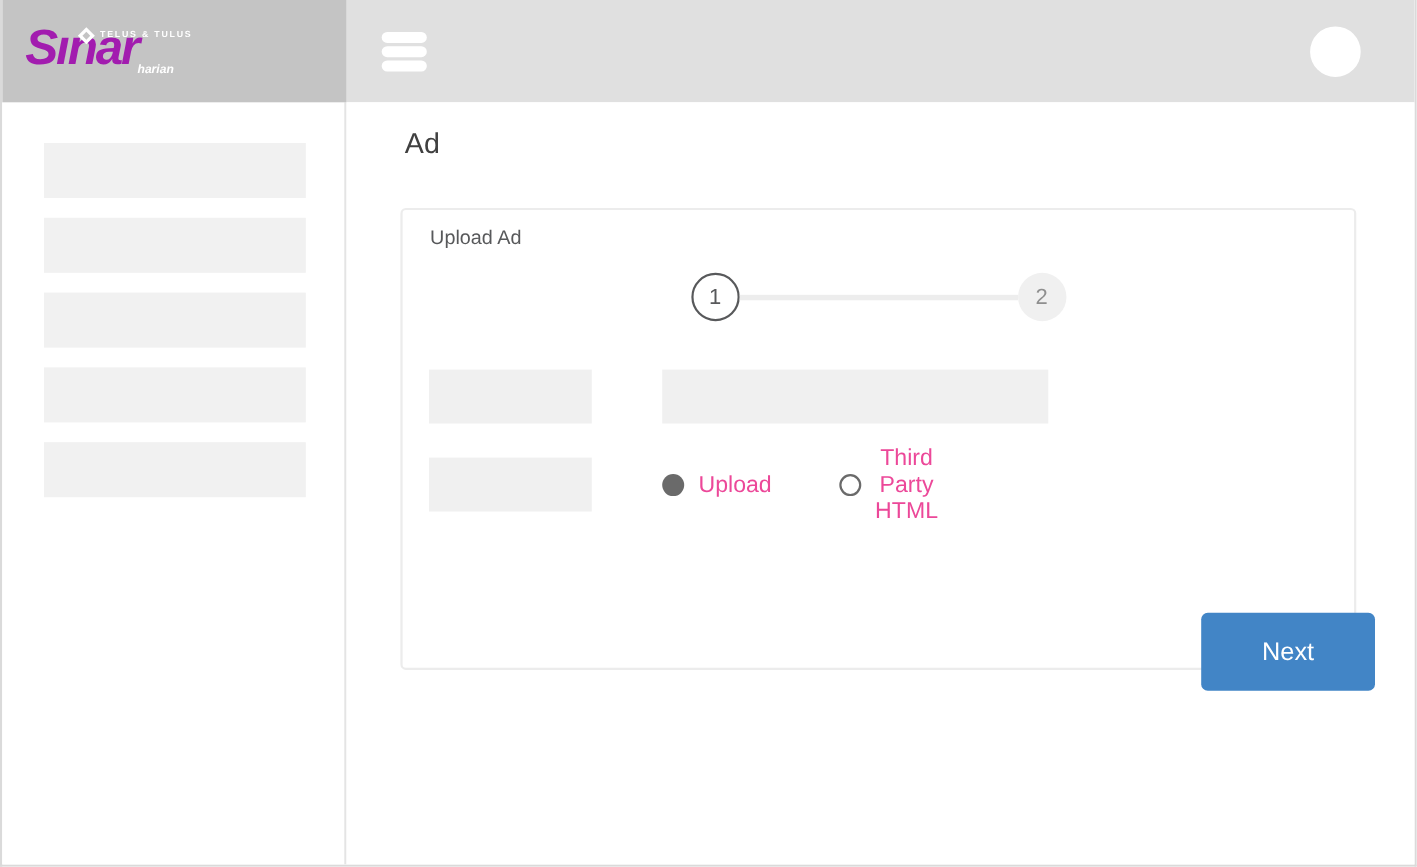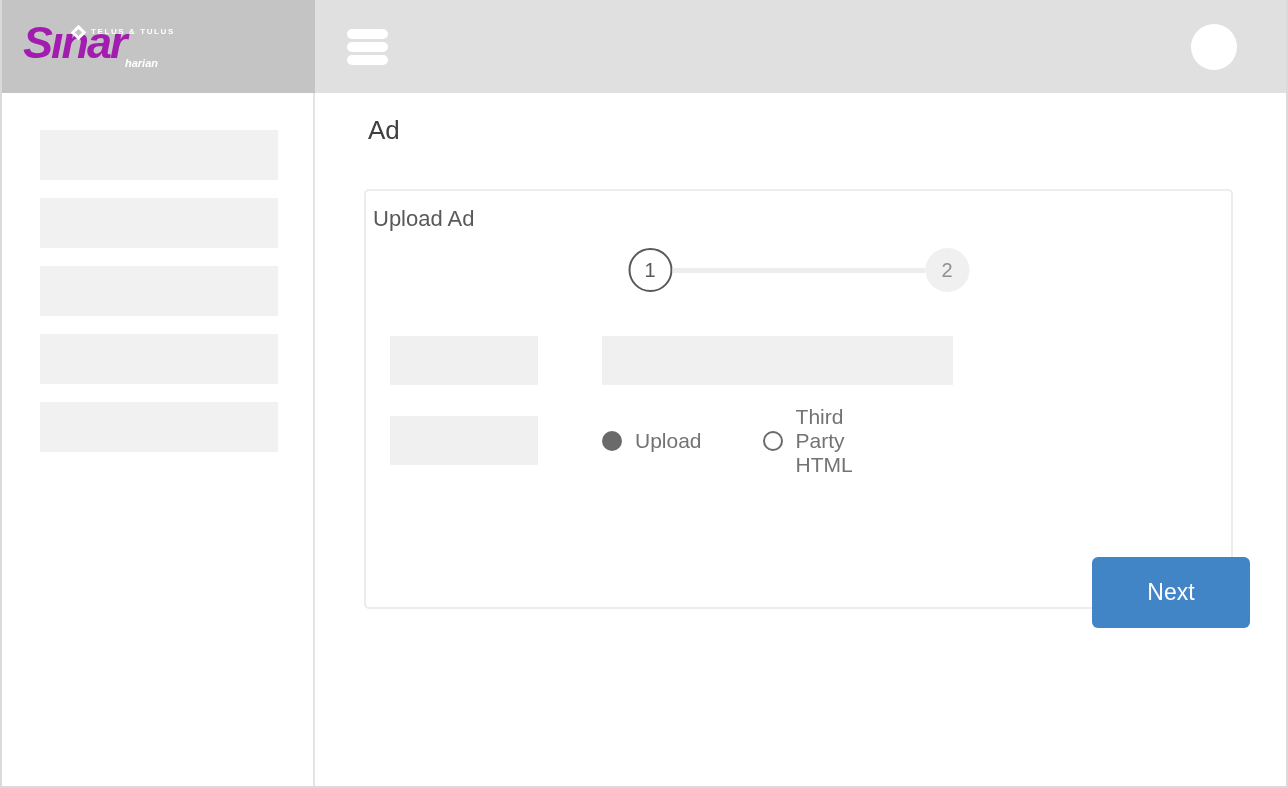--- a/index.html
+++ b/index.html
@@ -86,22 +86,22 @@
   }
 
   
   .card {
     position: absolute; top: 96px; left: 49px;
     width: 869px; height: 420px;
     border: 2px solid #ececec; border-radius: 5px;
     background: #ffffff;
   }
   .card-title {
-    position: absolute; top: 15px; left: 7px;
-    font-size: 22px; font-weight: normal; color: #58595b;
+    position: absolute; top: 15px; left: 25px;
+    font-size: 18px; font-weight: normal; color: #58595b;
   }
 
   .stepper {
     position: absolute; top: 57px; left: 50%; transform: translateX(-50%);
     display: flex; align-items: center;
   }
   .step-circle {
     width: 44px; height: 44px; border-radius: 50%;
     display: flex; align-items: center; justify-content: center;
     font-size: 20px;
@@ -126,21 +126,21 @@
     border: none; cursor: text;
   }
   .radio-group { position: absolute; left: 212px; top: 0; height: 49px; display: flex; align-items: center; }
   .radio-option { display: flex; align-items: center; cursor: pointer; }
   .radio-option + .radio-option { margin-left: 61px; }
   .radio-dot {
     width: 20px; height: 20px; border-radius: 50%; flex: none;
   }
   .radio-option.selected .radio-dot { background: #6a6a6a; border: none; }
   .radio-option.unselected .radio-dot { background: #ffffff; border: 2px solid #6a6a6a; }
-  .radio-label { margin-left: 13px; font-size: 21px; color: #737373; }
+  .radio-label { margin-left: 13px; font-size: 21px; color: #ec4899; text-align: center; }
 
   .next-button {
     position: absolute; right: -19px; bottom: -21px;
     width: 158px; height: 71px;
     background: #4285c6; color: #ffffff;
     border: none; border-radius: 6px;
     font-family: "Liberation Sans", sans-serif;
     font-size: 23px; cursor: pointer;
   }
 </style>

